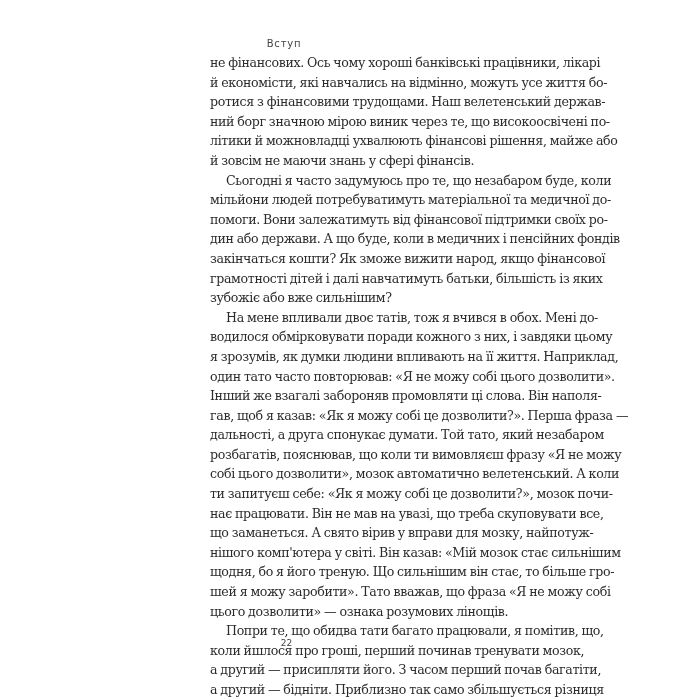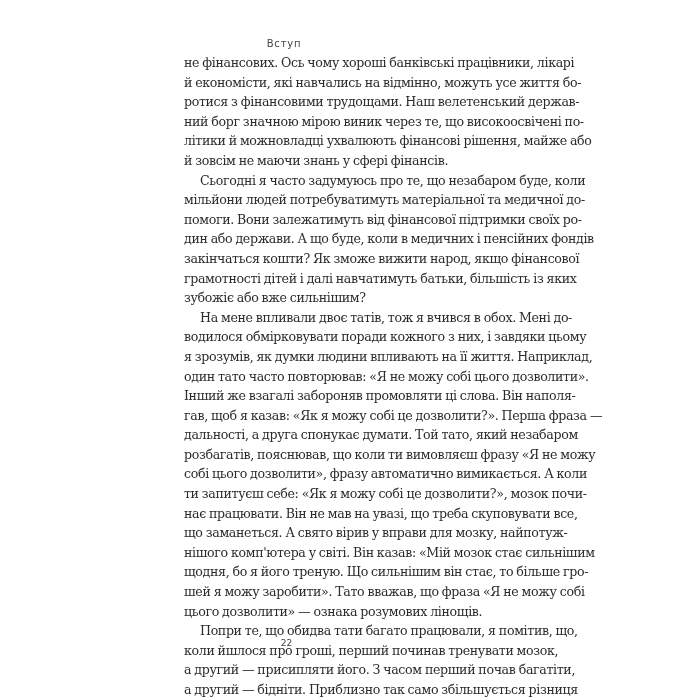--- a/index.html
+++ b/index.html
@@ -35,20 +35,21 @@
     .line {
       display: block;
       height: 19.6px;
       line-height: 19.6px;
       font-size: 12.6px;
       white-space: nowrap;
       text-align: justify;
       text-align-last: justify;
       letter-spacing: -0.35px;
       word-spacing: -0.5px;
+      margin-left: 26px;
     }
     .line.last {
       text-align-last: left;
     }
     .line.indent {
       padding-left: 16px;
     }
     .page-number {
       position: absolute;
       top: 638px;
@@ -80,21 +81,21 @@
     <span class="line">грамотності дітей і далі навчатимуть батьки, більшість із яких</span>
     <span class="line last">зубожіє або вже сильнішим?</span>
     <span class="line indent">На мене впливали двоє татів, тож я вчився в обох. Мені до-</span>
     <span class="line">водилося обмірковувати поради кожного з них, і завдяки цьому</span>
     <span class="line">я зрозумів, як думки людини впливають на її життя. Наприклад,</span>
     <span class="line">один тато часто повторював: «Я не можу собі цього дозволити».</span>
     <span class="line">Інший же взагалі забороняв промовляти ці слова. Він наполя-</span>
     <span class="line">гав, щоб я казав: «Як я можу собі це дозволити?». Перша фраза —</span>
     <span class="line">дальності, а друга спонукає думати. Той тато, який незабаром</span>
     <span class="line">розбагатів, пояснював, що коли ти вимовляєш фразу «Я не можу</span>
-    <span class="line">собі цього дозволити», фразу автоматично вимикається. А коли</span>
+    <span class="line">собі цього дозволити», мозок автоматично велетенський. А коли</span>
     <span class="line">ти запитуєш себе: «Як я можу собі це дозволити?», мозок почи-</span>
     <span class="line">нає працювати. Він не мав на увазі, що треба скуповувати все,</span>
     <span class="line">що заманеться. А свято вірив у вправи для мозку, найпотуж-</span>
     <span class="line">нішого комп'ютера у світі. Він казав: «Мій мозок стає сильнішим</span>
     <span class="line">щодня, бо я його треную. Що сильнішим він стає, то більше гро-</span>
     <span class="line">шей я можу заробити». Тато вважав, що фраза «Я не можу собі</span>
     <span class="line last">цього дозволити» — ознака розумових лінощів.</span>
     <span class="line indent">Попри те, що обидва тати багато працювали, я помітив, що,</span>
     <span class="line">коли йшлося про гроші, перший починав тренувати мозок,</span>
     <span class="line">а другий — присипляти його. З часом перший почав багатіти,</span>

